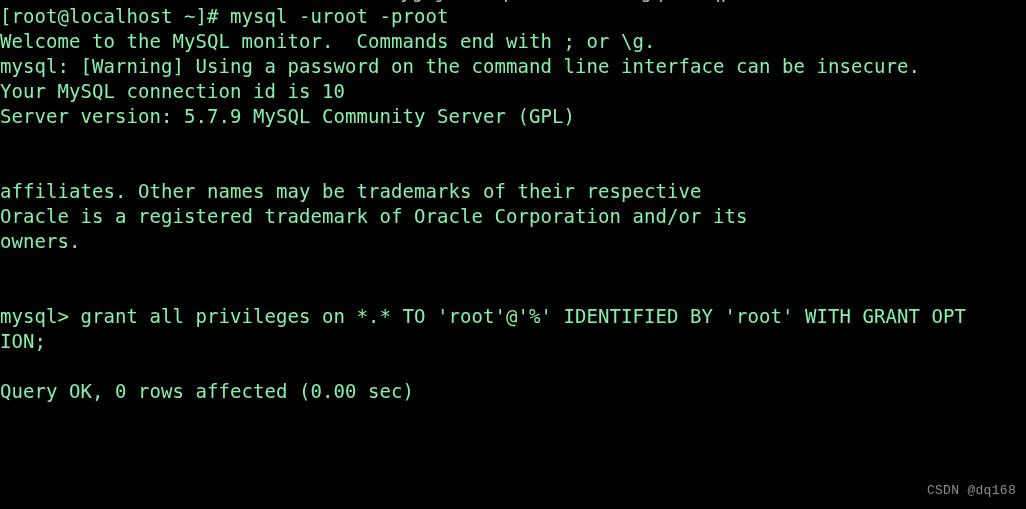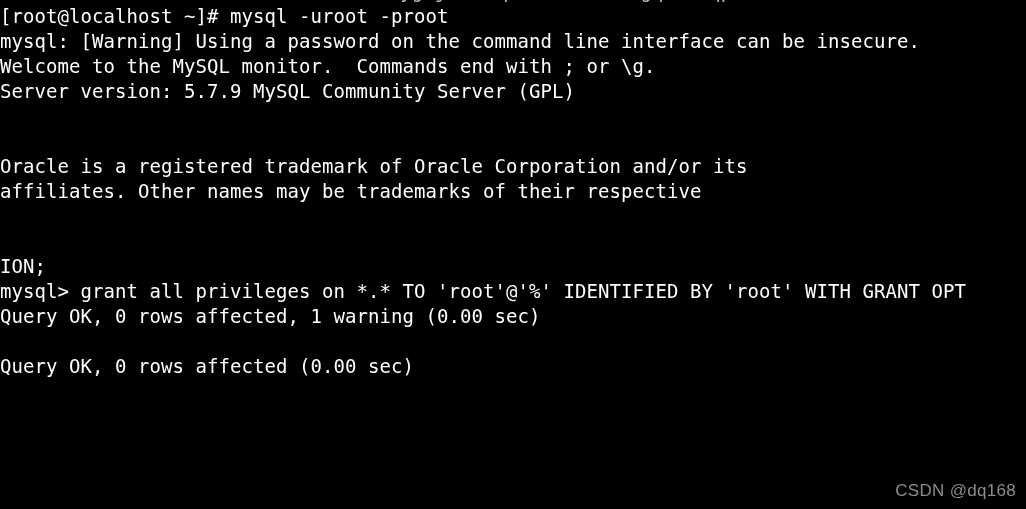--- a/index.html
+++ b/index.html
@@ -45,62 +45,63 @@
     top: 4px;
     width: 1026px;
   }
 
   .row {
     display: block;
     height: 25px;
     line-height: 25px;
     white-space: pre;
     font-size: 19px;
-    color: #ffffff;
+    color: #86efac;
     letter-spacing: 0.06px;
     padding: 0;
     margin: 0;
   }
   .row.blank {
     color: transparent;
   }
 
   #watermark {
     position: absolute;
     right: 10px;
     bottom: 8px;
-    font-family: Liberation Sans, sans-serif;
-    font-size: 17px;
+    font-family: Liberation Mono, monospace;
+    font-size: 13px;
     line-height: 20px;
     color: #8c8c8c;
     white-space: pre;
     letter-spacing: 0.3px;
     user-select: none;
   }
 </style>
 </head>
 <body>
 
 <div id="terminal">
 
   <div id="clipped-top-row" aria-hidden="true">                                   ygvj kiorpdvvo wwe   gqe  vqp</div>
 
   <div id="screen">
     <div class="row">[root@localhost ~]# mysql -uroot -proot</div>
+    <div class="row">Welcome to the MySQL monitor.  Commands end with ; or \g.</div>
     <div class="row">mysql: [Warning] Using a password on the command line interface can be insecure.</div>
-    <div class="row">Welcome to the MySQL monitor.  Commands end with ; or \g.</div>
+    <div class="row">Your MySQL connection id is 10</div>
     <div class="row">Server version: 5.7.9 MySQL Community Server (GPL)</div>
     <div class="row blank"></div>
     <div class="row blank"></div>
+    <div class="row">affiliates. Other names may be trademarks of their respective</div>
     <div class="row">Oracle is a registered trademark of Oracle Corporation and/or its</div>
-    <div class="row">affiliates. Other names may be trademarks of their respective</div>
+    <div class="row">owners.</div>
     <div class="row blank"></div>
     <div class="row blank"></div>
+    <div class="row">mysql&gt; grant all privileges on *.* TO 'root'@'%' IDENTIFIED BY 'root' WITH GRANT OPT</div>
     <div class="row">ION;</div>
-    <div class="row">mysql&gt; grant all privileges on *.* TO 'root'@'%' IDENTIFIED BY 'root' WITH GRANT OPT</div>
-    <div class="row">Query OK, 0 rows affected, 1 warning (0.00 sec)</div>
     <div class="row blank"></div>
     <div class="row">Query OK, 0 rows affected (0.00 sec)</div>
   </div>
 
   <div id="watermark">CSDN @dq168</div>
 
 </div>
 
 </body></html>

